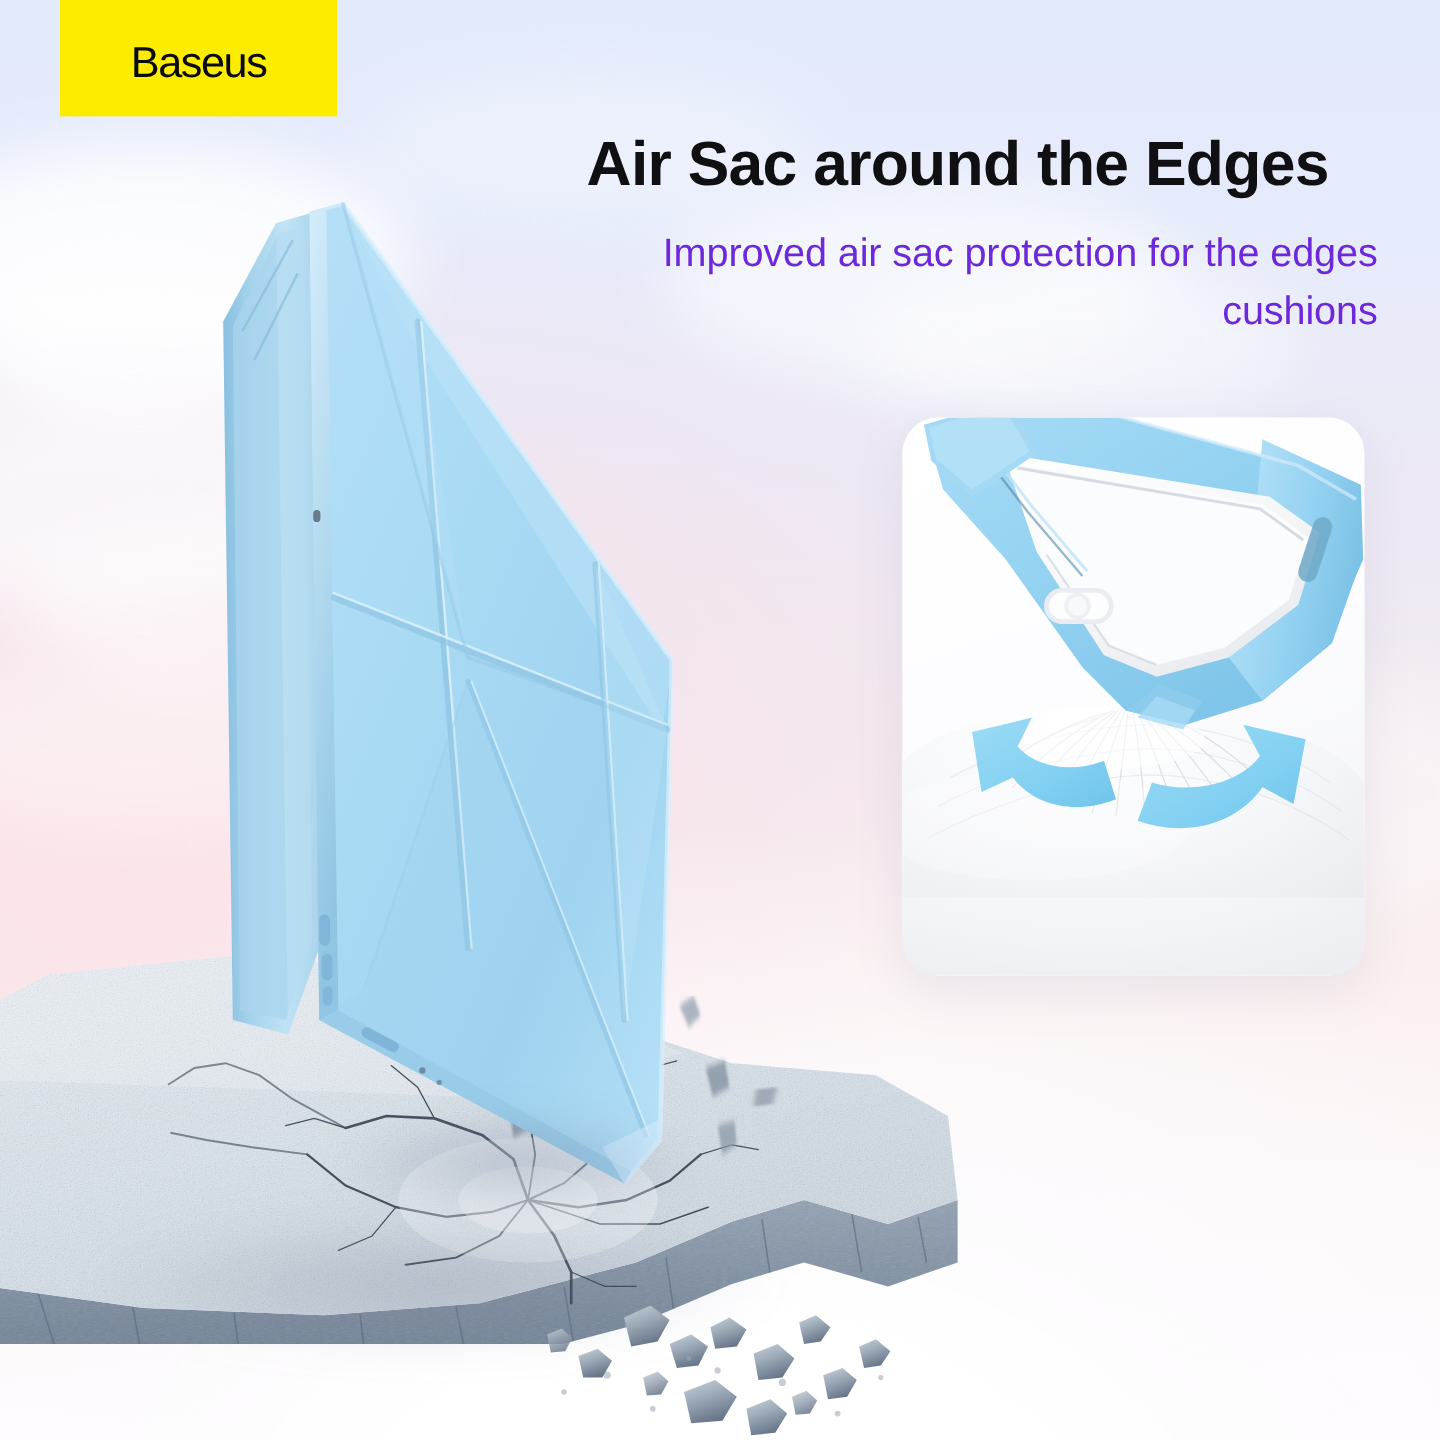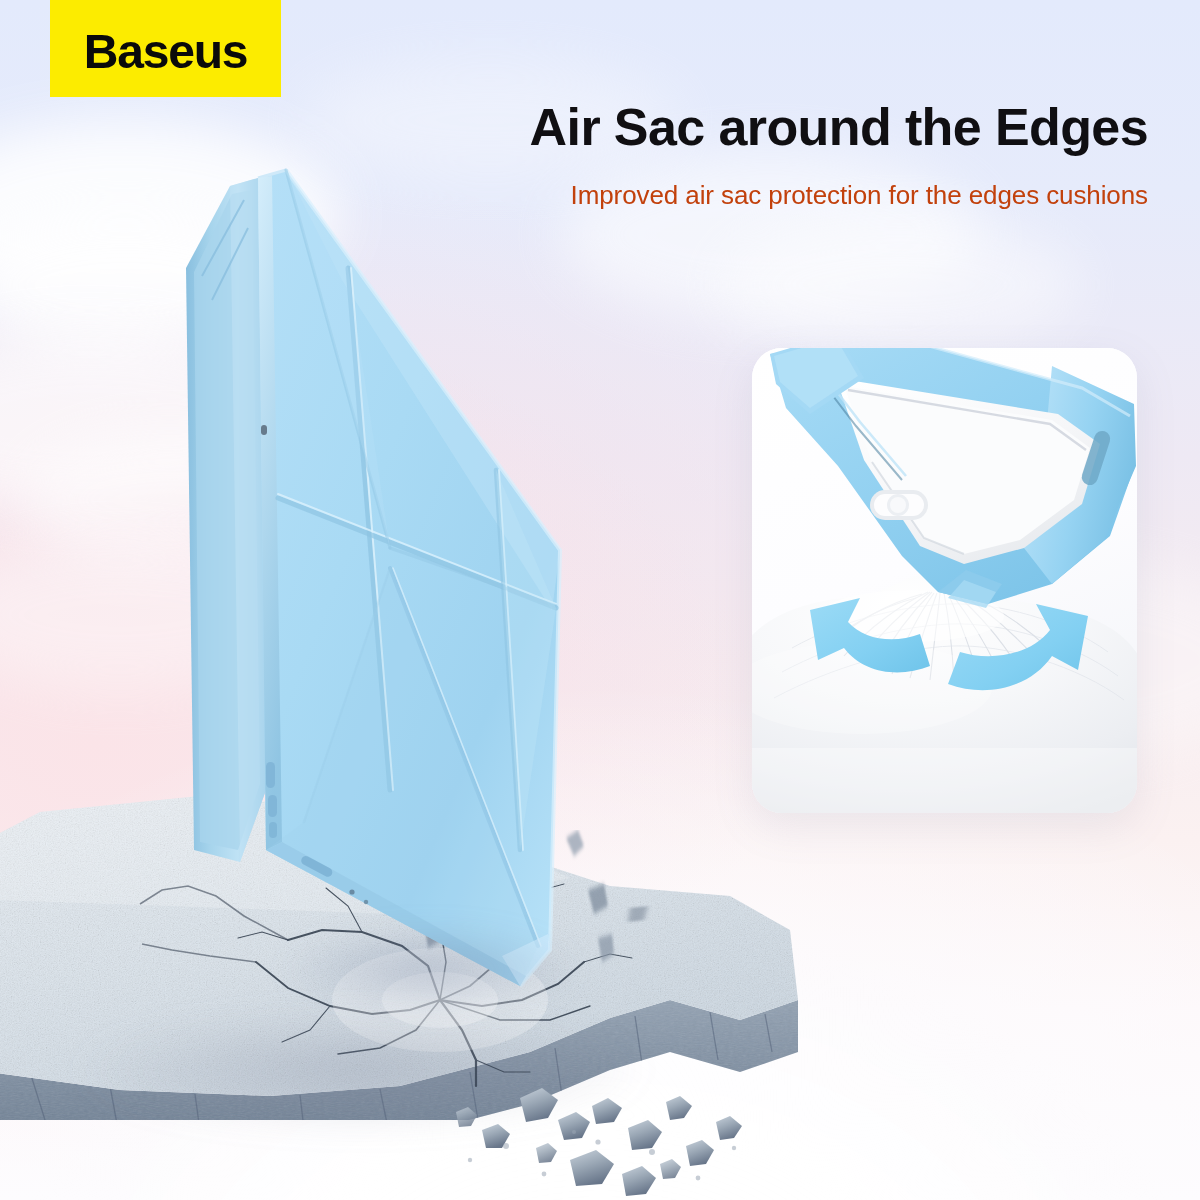--- a/index.html
+++ b/index.html
@@ -34,33 +34,33 @@
     background:radial-gradient(60% 100% at 50% 100%,#ffffff 0%,rgba(255,255,255,.85) 40%,rgba(255,255,255,0) 75%);
     filter:blur(8px);
   }
 
   
   .brand{
     position:absolute;left:50px;top:0;width:231px;height:97px;
     background:#fcec00;display:flex;align-items:center;justify-content:center;
   }
   .brand-text{
-    font-size:48px;font-weight:700;color:#0a0a0a;letter-spacing:-1.2px;
+    font-size:36px;font-weight:400;color:#0a0a0a;letter-spacing:-1.2px;
     font-family:"Liberation Sans","DejaVu Sans",sans-serif;
     transform:translateY(3px);
   }
 
   
   .copy{position:absolute;right:52px;top:100px;width:700px;text-align:right;}
   .headline{
     font-size:52px;font-weight:700;color:#100f12;letter-spacing:-0.6px;
-    line-height:1.06;margin:0;white-space:nowrap;
+    line-height:1.06;margin:10px;white-space:nowrap;text-align:center;
   }
   .subcopy{
-    margin:22px 0 0 0;font-size:26px;font-weight:400;color:#c2410c;
+    margin:22px 0 0 0;font-size:33px;font-weight:400;color:#6d28d9;
     line-height:1.44;letter-spacing:-0.1px;
   }
 
   
   .slab-wrap{position:absolute;left:-30px;top:700px;width:900px;height:420px;}
   .slab-shadow{
     position:absolute;left:30px;top:300px;width:800px;height:140px;
     background:radial-gradient(50% 60% at 45% 50%,rgba(120,128,150,.30),rgba(120,128,150,0) 72%);
     filter:blur(16px);
   }

